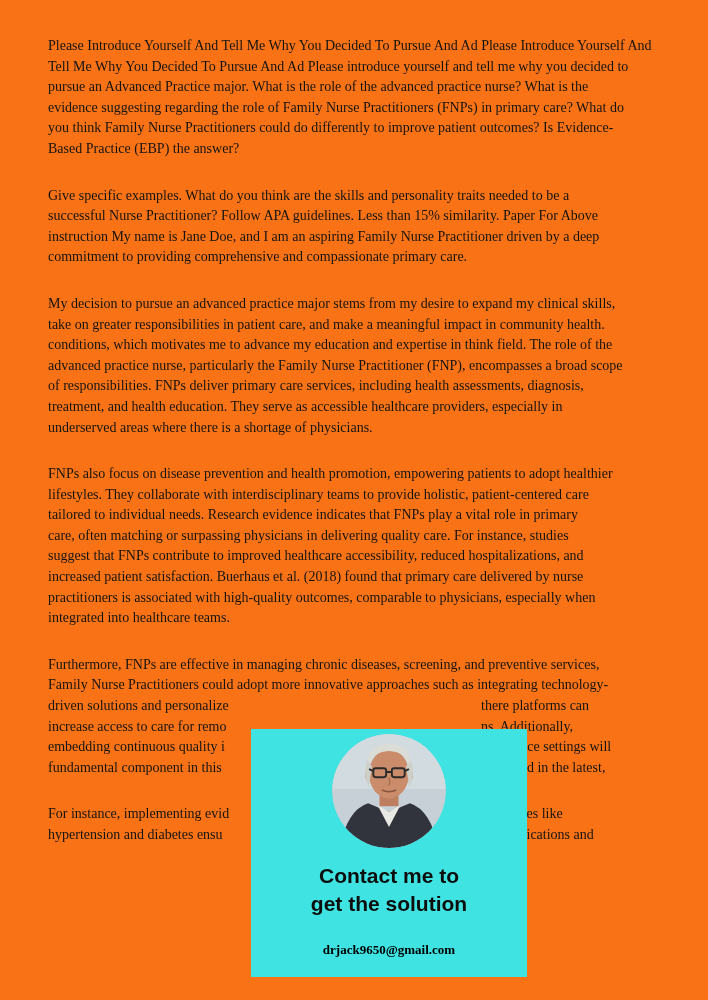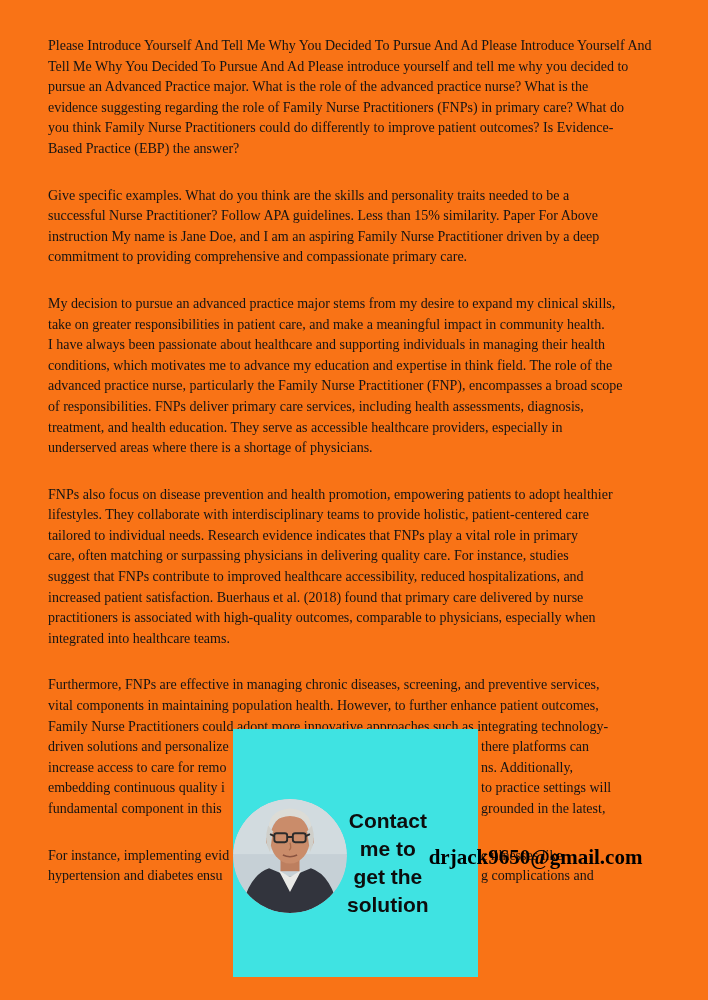--- a/index.html
+++ b/index.html
@@ -23,27 +23,27 @@
   .line {
     position: relative;
     height: 20.6px;
     line-height: 20.6px;
     white-space: nowrap;
   }
   .frag-left { display: inline-block; }
   .frag-right { position: absolute; left: 433px; top: 0; }
   .overlay {
     position: absolute;
-    left: 233px;
+    left: 251px;
     top: 729px;
-    width: 245px;
+    width: 276px;
     height: 248px;
     z-index: 10;
     display: flex;
-    flex-direction: row;
+    flex-direction: column;
     align-items: center;
     padding-top: 5px;
     box-sizing: border-box;
   }
   .avatar {
     width: 114px;
     height: 114px;
     border-radius: 50%;
     overflow: hidden;
     flex: 0 0 auto;
@@ -52,24 +52,24 @@
   .cta {
     margin-top: 14px;
     font-family: "Liberation Sans", sans-serif;
     font-weight: 700;
     font-size: 21px;
     line-height: 28px;
     color: #0d0d0d;
     text-align: center;
   }
   .email {
-    margin-top: 4px;
+    margin-top: 24px;
     font-family: "Liberation Serif", serif;
     font-weight: 700;
-    font-size: 21px;
+    font-size: 13px;
     color: #000000;
     text-align: center;
   }
 </style>
 </head>
 <body>
 
 <div class="page">
 
   <div class="doc">
@@ -83,40 +83,38 @@
       </div>
       <div class="paragraph">
         <div class="line">Give specific examples. What do you think are the skills and personality traits needed to be a</div>
         <div class="line">successful Nurse Practitioner? Follow APA guidelines. Less than 15% similarity. Paper For Above</div>
         <div class="line">instruction My name is Jane Doe, and I am an aspiring Family Nurse Practitioner driven by a deep</div>
         <div class="line">commitment to providing comprehensive and compassionate primary care.</div>
       </div>
       <div class="paragraph">
         <div class="line">My decision to pursue an advanced practice major stems from my desire to expand my clinical skills,</div>
         <div class="line">take on greater responsibilities in patient care, and make a meaningful impact in community health.</div>
-        <div class="line">I have always been passionate about healthcare and supporting individuals in managing their health</div>
         <div class="line">conditions, which motivates me to advance my education and expertise in think field. The role of the</div>
         <div class="line">advanced practice nurse, particularly the Family Nurse Practitioner (FNP), encompasses a broad scope</div>
         <div class="line">of responsibilities. FNPs deliver primary care services, including health assessments, diagnosis,</div>
         <div class="line">treatment, and health education. They serve as accessible healthcare providers, especially in</div>
         <div class="line">underserved areas where there is a shortage of physicians.</div>
       </div>
       <div class="paragraph">
         <div class="line">FNPs also focus on disease prevention and health promotion, empowering patients to adopt healthier</div>
         <div class="line">lifestyles. They collaborate with interdisciplinary teams to provide holistic, patient-centered care</div>
         <div class="line">tailored to individual needs. Research evidence indicates that FNPs play a vital role in primary</div>
         <div class="line">care, often matching or surpassing physicians in delivering quality care. For instance, studies</div>
         <div class="line">suggest that FNPs contribute to improved healthcare accessibility, reduced hospitalizations, and</div>
         <div class="line">increased patient satisfaction. Buerhaus et al. (2018) found that primary care delivered by nurse</div>
         <div class="line">practitioners is associated with high-quality outcomes, comparable to physicians, especially when</div>
         <div class="line">integrated into healthcare teams.</div>
       </div>
       <div class="paragraph">
         <div class="line">Furthermore, FNPs are effective in managing chronic diseases, screening, and preventive services,</div>
-        <div class="line">vital components in maintaining population health. However, to further enhance patient outcomes,</div>
         <div class="line">Family Nurse Practitioners could adopt more innovative approaches such as integrating technology-</div>
         <div class="line"><span class="frag-left">driven solutions and personalize</span><span class="frag-right">there platforms can</span></div>
         <div class="line"><span class="frag-left">increase access to care for remo</span><span class="frag-right">ns. Additionally,</span></div>
         <div class="line"><span class="frag-left">embedding continuous quality i</span><span class="frag-right">to practice settings will</span></div>
         <div class="line"><span class="frag-left">fundamental component in this</span><span class="frag-right">grounded in the latest,</span></div>
       </div>
       <div class="paragraph">
         <div class="line"><span class="frag-left">For instance, implementing evid</span><span class="frag-right">c illnesses like</span></div>
         <div class="line"><span class="frag-left">hypertension and diabetes ensu</span><span class="frag-right">g complications and</span></div>
       </div>

